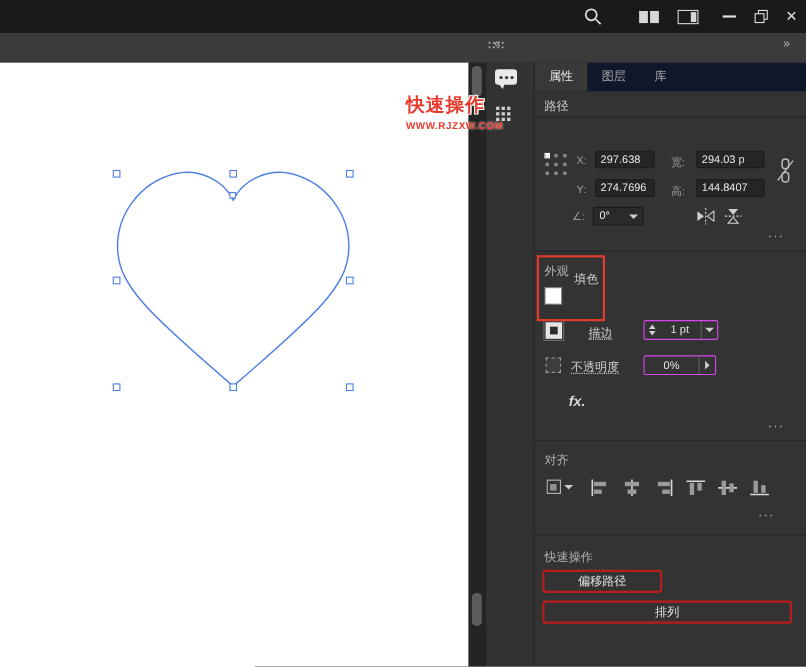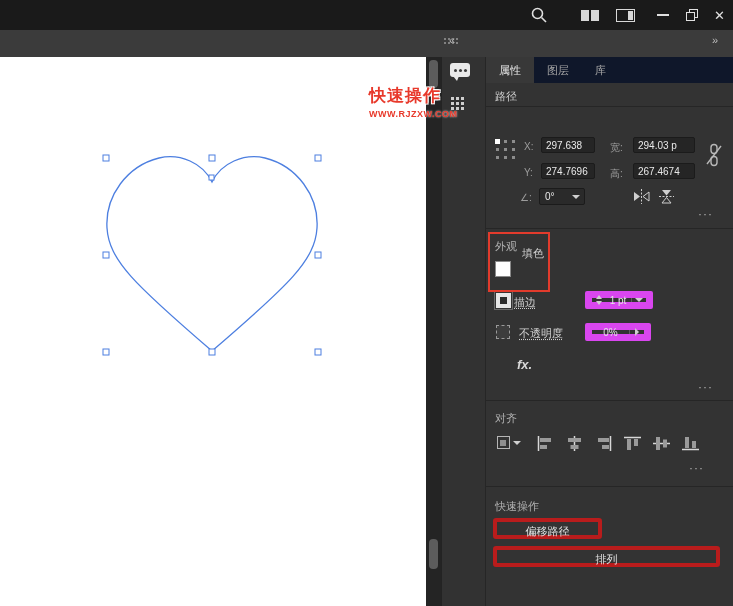--- a/index.html
+++ b/index.html
@@ -83,37 +83,37 @@
   .tri-right { width:0; height:0; border-top:4px solid transparent; border-bottom:4px solid transparent; border-left:4px solid #cfcfcf; }
   .flip-ic { position:absolute; top:131px; }
 
   
   #red-annot { position:absolute; left:2px; top:175px; width:62px; height:60px; border:2px solid #e23b2c; z-index:30; pointer-events:none; }
   #fill-swatch { position:absolute; left:10px; top:205px; width:14px; height:14px; background:#ffffff; box-shadow:0 0 0 1px #8a8a8a; }
   #stroke-swatch { position:absolute; left:10px; top:236px; width:15px; height:15px; border:4px solid #e6e6e6; background:#2b2b2b; outline:1px solid #6a6a6a; outline-offset:1px; }
   #op-swatch { position:absolute; left:10px; top:268px; width:14px; height:14px; border:1px dashed #9a9a9a; background:#3d3d3d; }
   .rowlbl { position:absolute; font-size:11px; color:#cfcfcf; }
   .ulink { text-decoration:underline dotted; text-underline-offset:2px; }
-  .combo { position:absolute; height:18px; border:7px solid #d946ef; border-radius:2px; display:flex; color:#e4e4e4; font-size:10px; }
+  .combo { position:absolute; height:18px; border:1px solid #d946ef; border-radius:2px; display:flex; color:#e4e4e4; font-size:10px; }
   .combo .seg { display:flex; align-items:center; justify-content:center; height:100%; }
   .combo .vsep { width:1px; height:100%; background:#5e5e5e; }
   .stepper { display:flex; flex-direction:column; gap:2px; align-items:center; width:13px; }
   .stepper i { width:0; height:0; border-left:3px solid transparent; border-right:3px solid transparent; }
   .stepper i.up { border-bottom:4px solid #cfcfcf; }
   .stepper i.dn { border-top:4px solid #cfcfcf; }
   #fx { position:absolute; left:10px; top:300px; font-size:13px; font-style:italic; font-weight:bold; color:#d8d8d8;margin-left:21px; }
 
   
   #align-to { position:absolute; left:11px; top:379px; display:flex; align-items:center; gap:3px; }
   #align-to .pg { width:13px; height:13px; border:1px solid #b5b5b5; position:relative; }
   #align-to .pg i { position:absolute; left:2px; bottom:2px; width:6px; height:6px; background:#8f8f8f; }
   .al-ic { position:absolute; top:378px; }
 
   
-  .qbtn { position:absolute; height:21px; border:4px solid #b91c1c; border-radius:3px; color:#e2e2e2; font-size:11px; text-align:center; line-height:19px; background:transparent; }
+  .qbtn { position:absolute; height:21px; border:2px solid #b91c1c; border-radius:3px; color:#e2e2e2; font-size:11px; text-align:center; line-height:19px; background:transparent; }
 </style>
 </head>
 <body>
 
 <div id="titlebar">
   <div class="tb-item" id="search-ic">
     <svg width="18" height="18" viewBox="0 0 18 18">
         <circle cx="7.5" cy="7.5" r="5" fill="none" stroke="#e0e0e0" stroke-width="1.6"></circle>
         <line x1="11.5" y1="11.5" x2="16" y2="16" stroke="#e0e0e0" stroke-width="1.6"></line>
       </svg>
@@ -212,21 +212,21 @@
         <g stroke="#b8b8b8" stroke-width="1.4" fill="none">
           <rect x="6" y="1.5" width="6" height="9" rx="3"></rect>
           <rect x="6" y="13.5" width="6" height="9" rx="3"></rect>
           <line x1="2" y1="21" x2="16" y2="3"></line>
         </g>
       </svg>
   </span>
   <span class="lbl" style="left:38px; top:110px">Y:</span>
   <div class="inp" style="left:55px; top:106px; width:54px">274.7696</div>
   <span class="lbl" style="left:124px; top:110px">高:</span>
-  <div class="inp" style="left:147px; top:106px; width:62px">267.4674</div>
+  <div class="inp" style="left:147px; top:106px; width:62px">144.8407</div>
 
   <span class="lbl" style="left:34px; top:135px">∠:</span>
   <div id="angle-sel">
     <span>0°</span>
     <span class="cd tri-down"></span>
   </div>
   <span class="flip-ic" style="left:146px">
     <svg width="19" height="17" viewBox="0 0 19 17">
         <line x1="9.5" y1="1" x2="9.5" y2="16" stroke="#cfcfcf" stroke-width="1" stroke-dasharray="2 1.5"></line>
         <path d="M2,4 L8,8.5 L2,13 Z" fill="#cfcfcf"></path>
@@ -244,21 +244,21 @@
 
   <div class="pdiv" style="top:171px"></div>
 
   <div id="red-annot"></div>
   <span class="sect" style="left:9px; top:182px">外观</span>
 
   <div id="fill-swatch"></div>
   <span class="rowlbl" style="left:36px; top:189px">填色</span>
 
   <div id="stroke-swatch"></div>
-  <span class="rowlbl ulink" style="left:28px; top:238px">描边</span>
+  <span class="rowlbl ulink" style="left:49px; top:238px">描边</span>
   <div class="combo" style="left:99px; top:234px; width:68px">
     <span class="seg stepper">
         <i class="up"></i>
         <i class="dn"></i>
       </span>
     <span class="seg" style="flex:1">1 pt</span>
     <span class="vsep"></span>
     <span class="seg" style="width:14px">
         <i class="tri-down"></i>
       </span>

